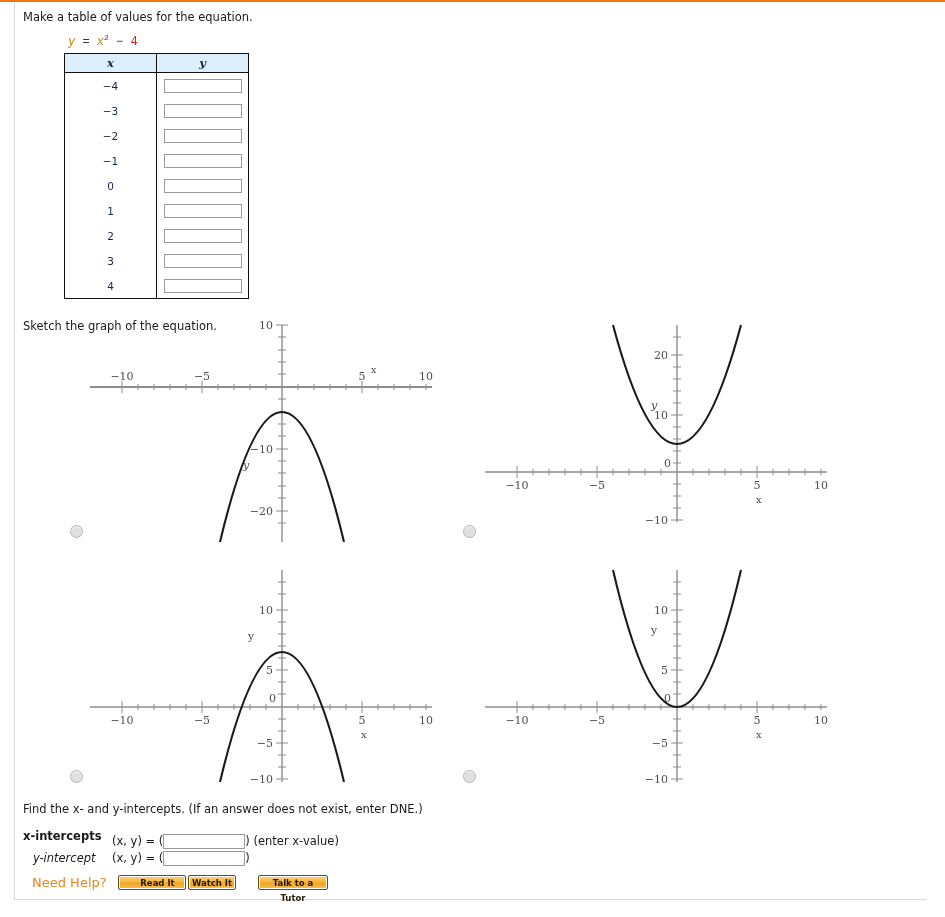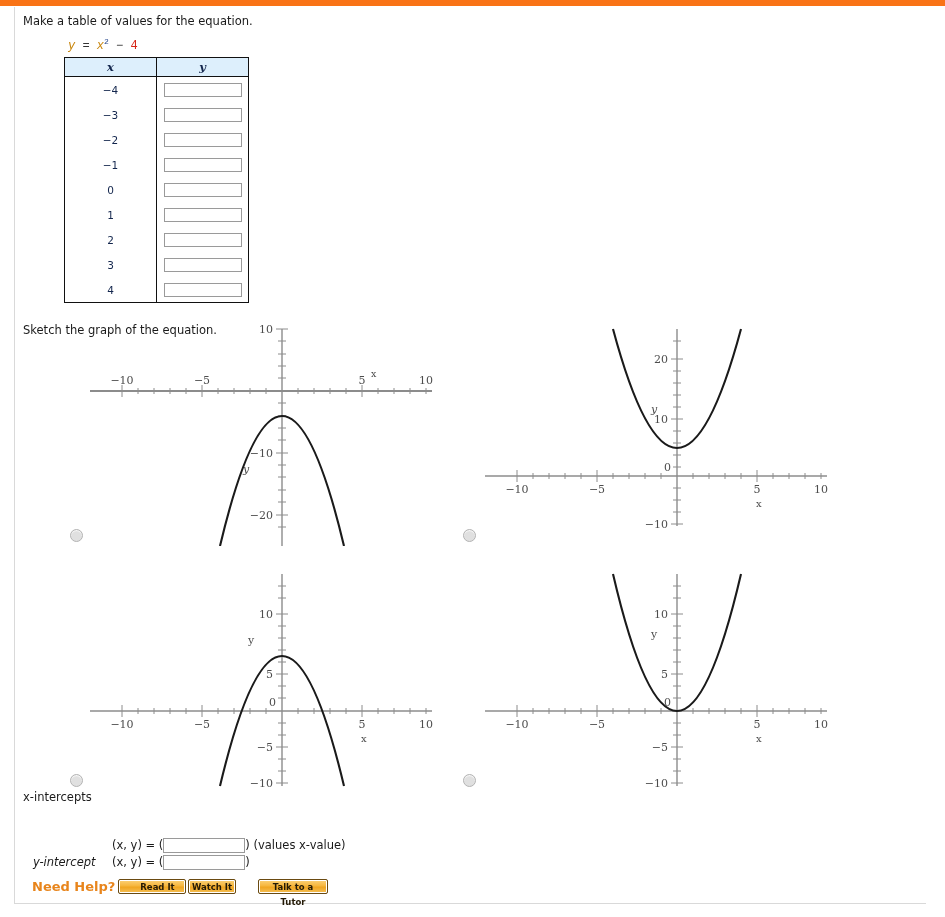--- a/index.html
+++ b/index.html
@@ -14,21 +14,21 @@
     font-size: 11px;
     color: #000;
     position: relative;
     overflow: hidden;
   }
   #page {
     position: absolute;
     left: 0; top: 0;
     width: 945px;
     height: 917px;
-    border-top: 6px solid #f97316;
+    border-top: 2px solid #f97316;
     box-sizing: border-box;
   }
   #left-rule {
     position: absolute;
     left: 14px; top: 1px;
     width: 1px;
     height: 896px;
     background: #d9d9d9;
   }
   #bottom-rule {
@@ -152,21 +152,21 @@
     vertical-align: middle;
     box-sizing: border-box;
   }
 
   
   #need-help-label {
     position: absolute;
     left: 32px; top: 873px;
     font-family: "DejaVu Sans", sans-serif;
     font-size: 13px;
-    font-weight: bold;
+    font-weight: normal;
     color: #e8851c;
     white-space: nowrap;
   }
   .help-btn {
     position: absolute;
     top: 873px;
     height: 15px;
     border: 1px solid #6a4a11;
     border-radius: 2px;
     background: linear-gradient(to bottom, #fcd27a 0%, #f6b63d 45%, #f0a521 55%, #f5c158 100%);
@@ -495,28 +495,29 @@
         <text x="193" y="112" font-size="11" text-anchor="end">5</text>
         <text x="193" y="185" font-size="11" text-anchor="end">−5</text>
         <text x="193" y="221" font-size="11" text-anchor="end">−10</text>
         <text x="176" y="72" font-size="11">y</text>
 
         <path d="M 138 8 Q 202 282 266 8" fill="none" stroke="#1a1a1a" stroke-width="2.1"></path>
       </svg>
     </div>
   </div>
 
-
-  <div class="ilabel" style="left:23px; top:784px;">x-intercepts</div>
+  <div class="prompt" id="prompt-intercepts">Find the x- and y-intercepts. (If an answer does not exist, enter DNE.)</div>
+
+  <div class="ilabel" style="left:23px; top:827px;font-weight:bold;">x-intercepts</div>
   <div class="ilabel" style="left:33px; top:849px;font-style:italic;">y-intercept</div>
 
 
   <div class="ipair" style="left:112px; top:832px;">
     <span>(x, y) = (</span><span class="ibox"></span><span>)</span>
-    <span>(values x-value)</span>
+    <span>(enter x-value)</span>
   </div>
 
   <div class="ipair" style="left:112px; top:849px;">
     <span>(x, y) = (</span><span class="ibox"></span><span>)</span>
   </div>
 
   <div id="need-help-label">Need Help?</div>
   <div class="help-btn" id="btn-read-it">Read It</div>
   <div class="help-btn" id="btn-watch-it">Watch It</div>
   <div class="help-btn" id="btn-talk-tutor">Talk to a Tutor</div>

